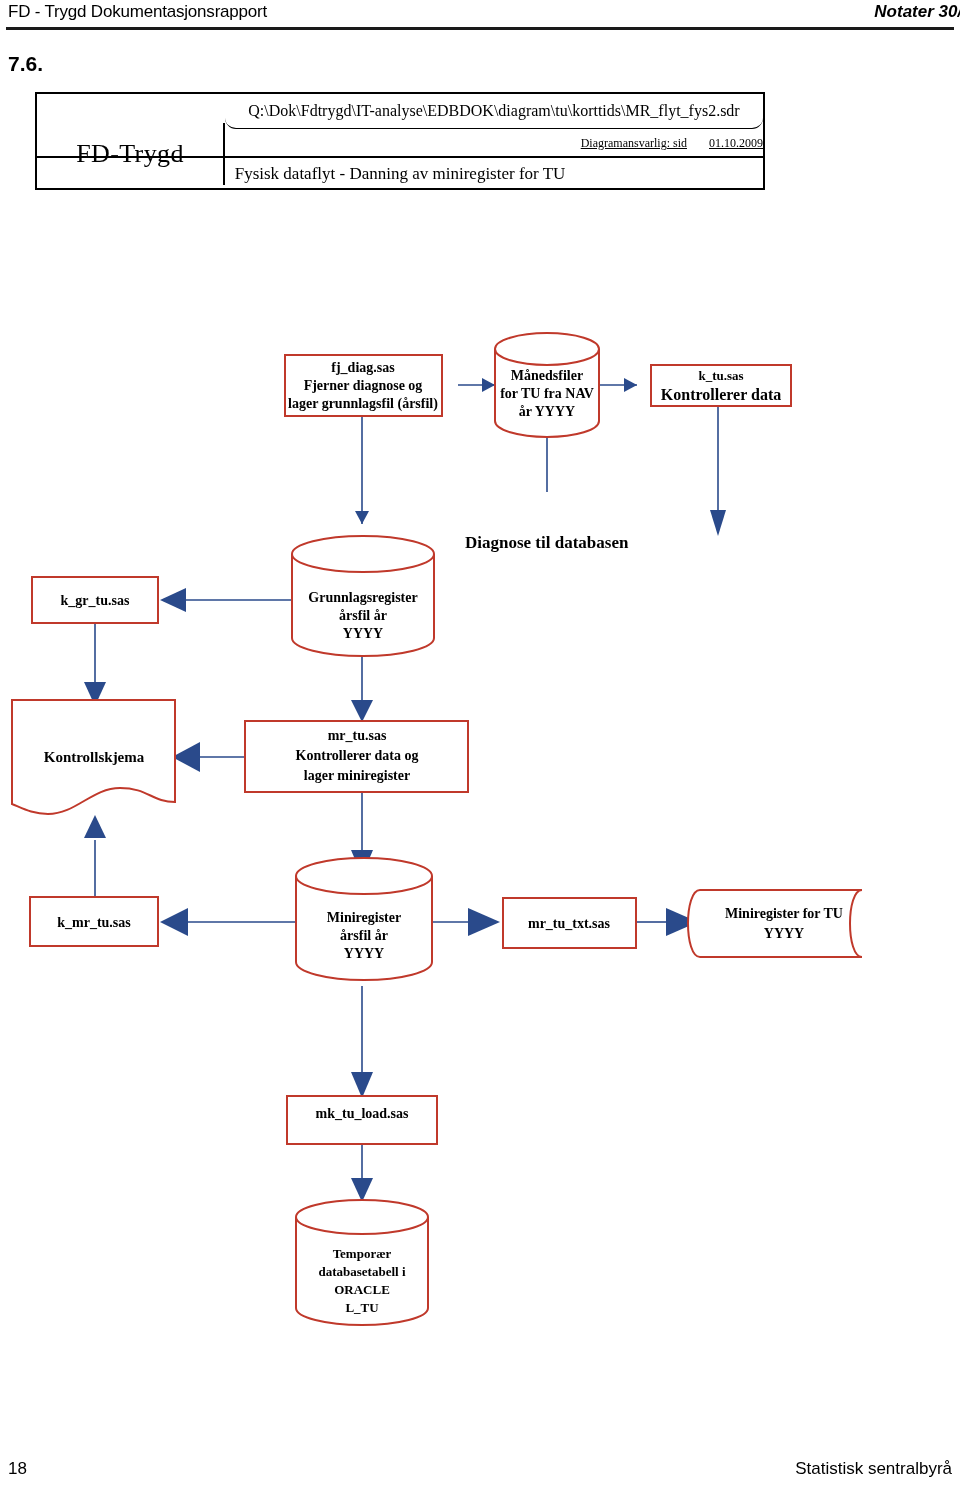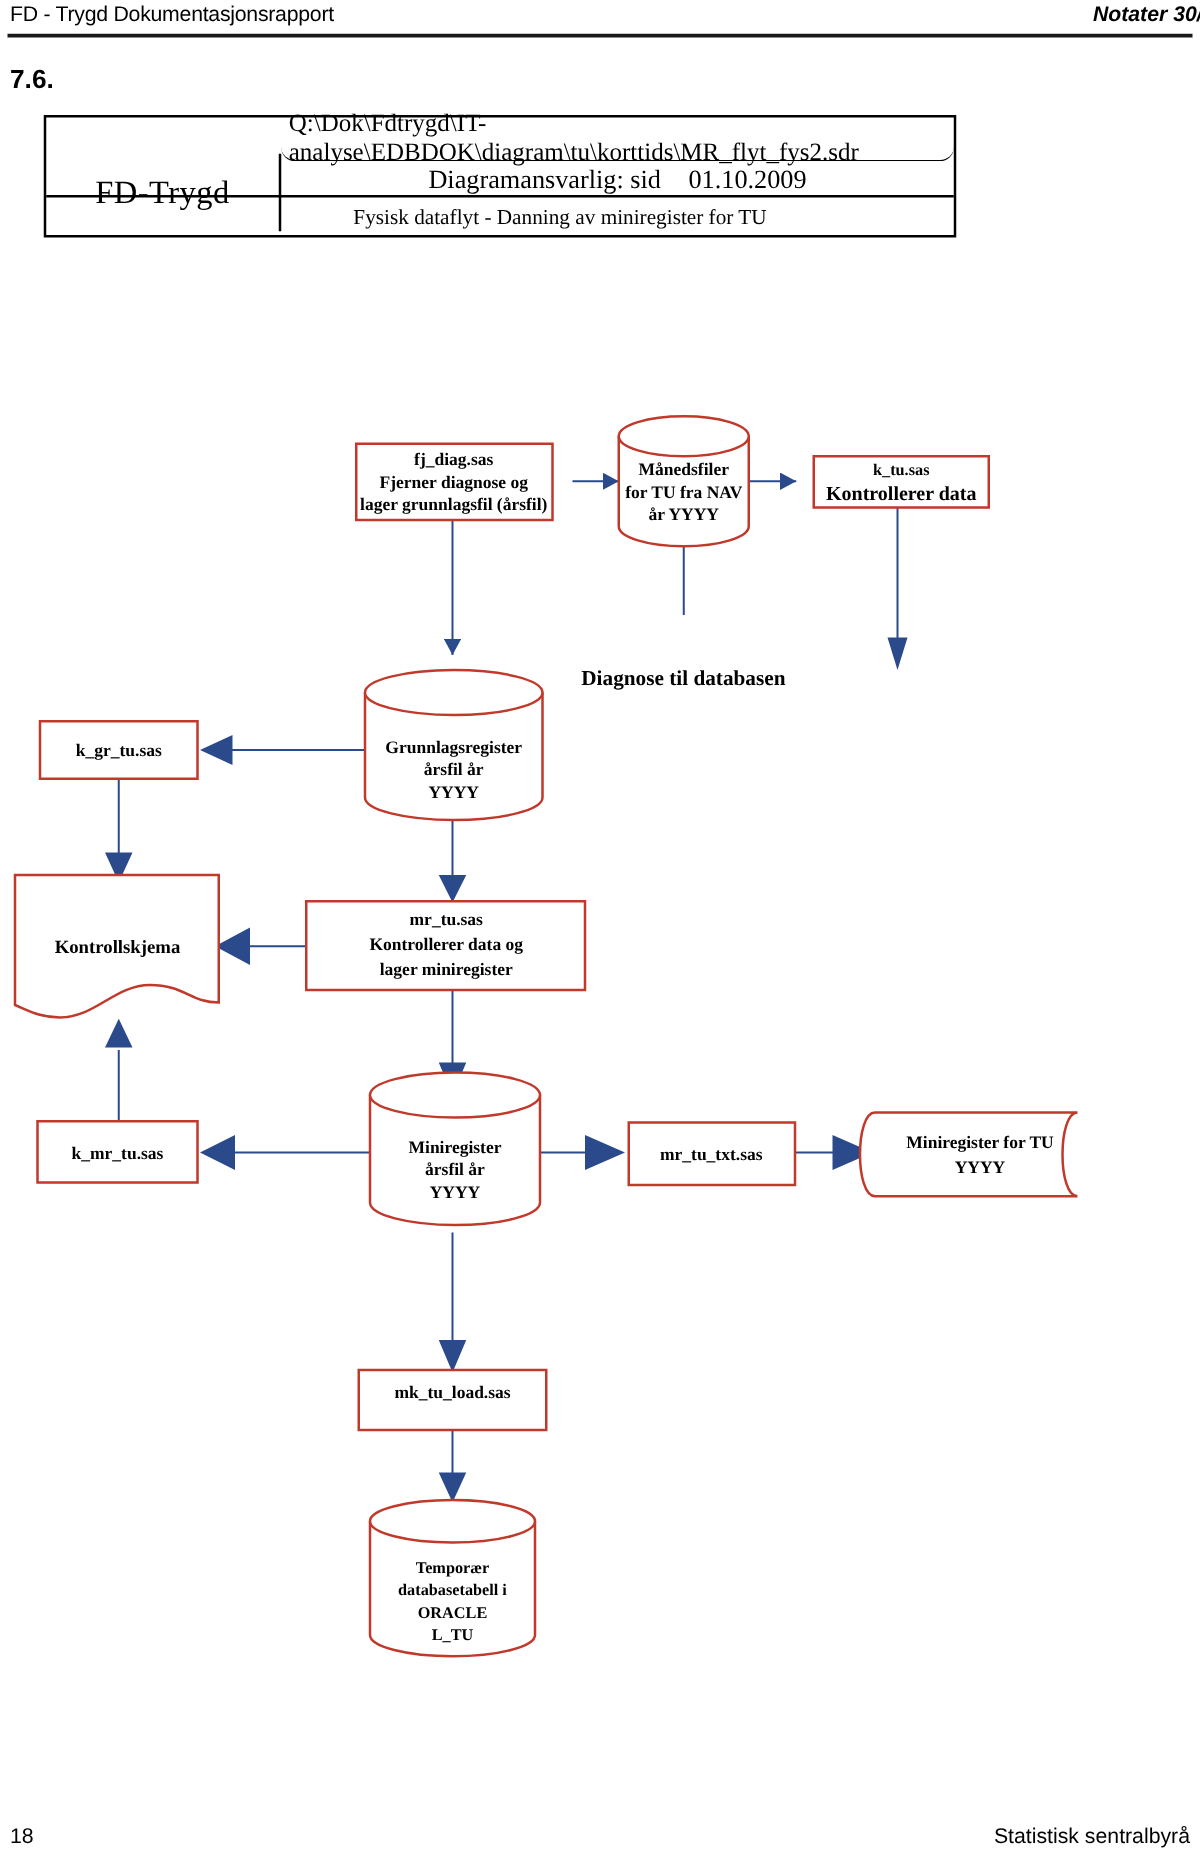--- a/index.html
+++ b/index.html
@@ -103,45 +103,45 @@
   #title-table .tt-path {
     position: absolute;
     left: 188px; top: 0;
     right: 0;
     height: 35px;
     border-bottom: 1.5px solid #000;
     box-sizing: border-box;
     display: flex;
     align-items: center;
     justify-content: center;
-    font-size: 20px;
+    font-size: 16px;
     padding: 0 6px;
     border-radius: 11px;
   }
   #title-table .tt-owner {
     position: absolute;
     left: 188px; top: 35px;
     right: 0;
     height: 29px;
     display: flex;
     align-items: center;
-    justify-content: center;
-    font-size: 21px;
+    justify-content: flex-end;
+    font-size: 12px;
+    text-decoration: underline;
   }
   #title-table .tt-owner .ow-gap { display: inline-block; width: 22px; }
   #title-table .tt-row-bottom {
     position: absolute;
     left: 0; top: 64px;
     width: 100%;
     height: 32px;
     display: flex;
     align-items: center;
     justify-content: center;
     font-size: 17px;
-    padding-left: 48px;
   }
 
   
   #diagram {
     position: absolute;
     left: 0; top: 310px;
     width: 912px;
     height: 1060px;
   }
   #diagram svg { display: block; }

